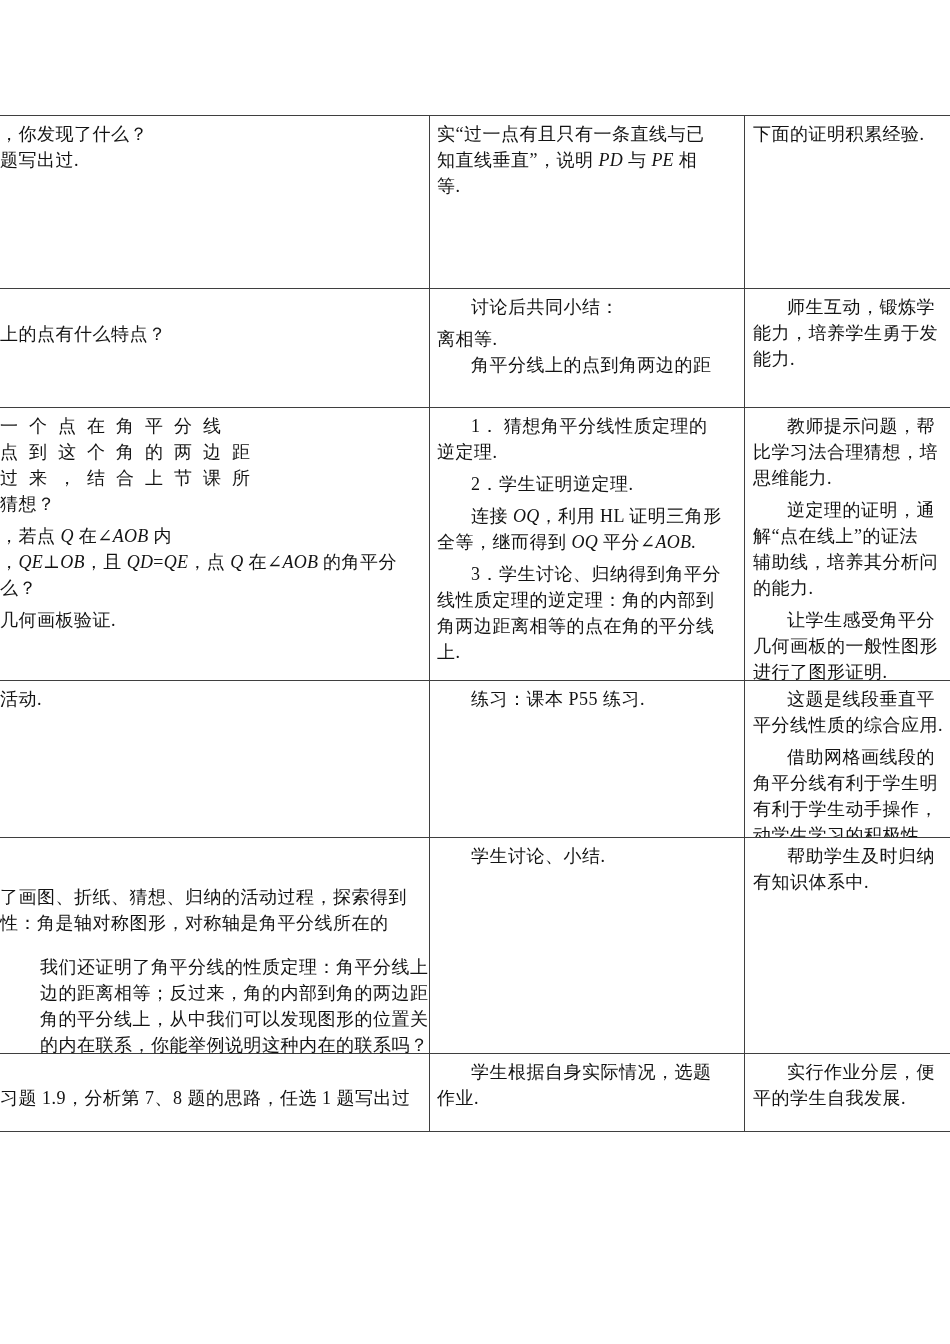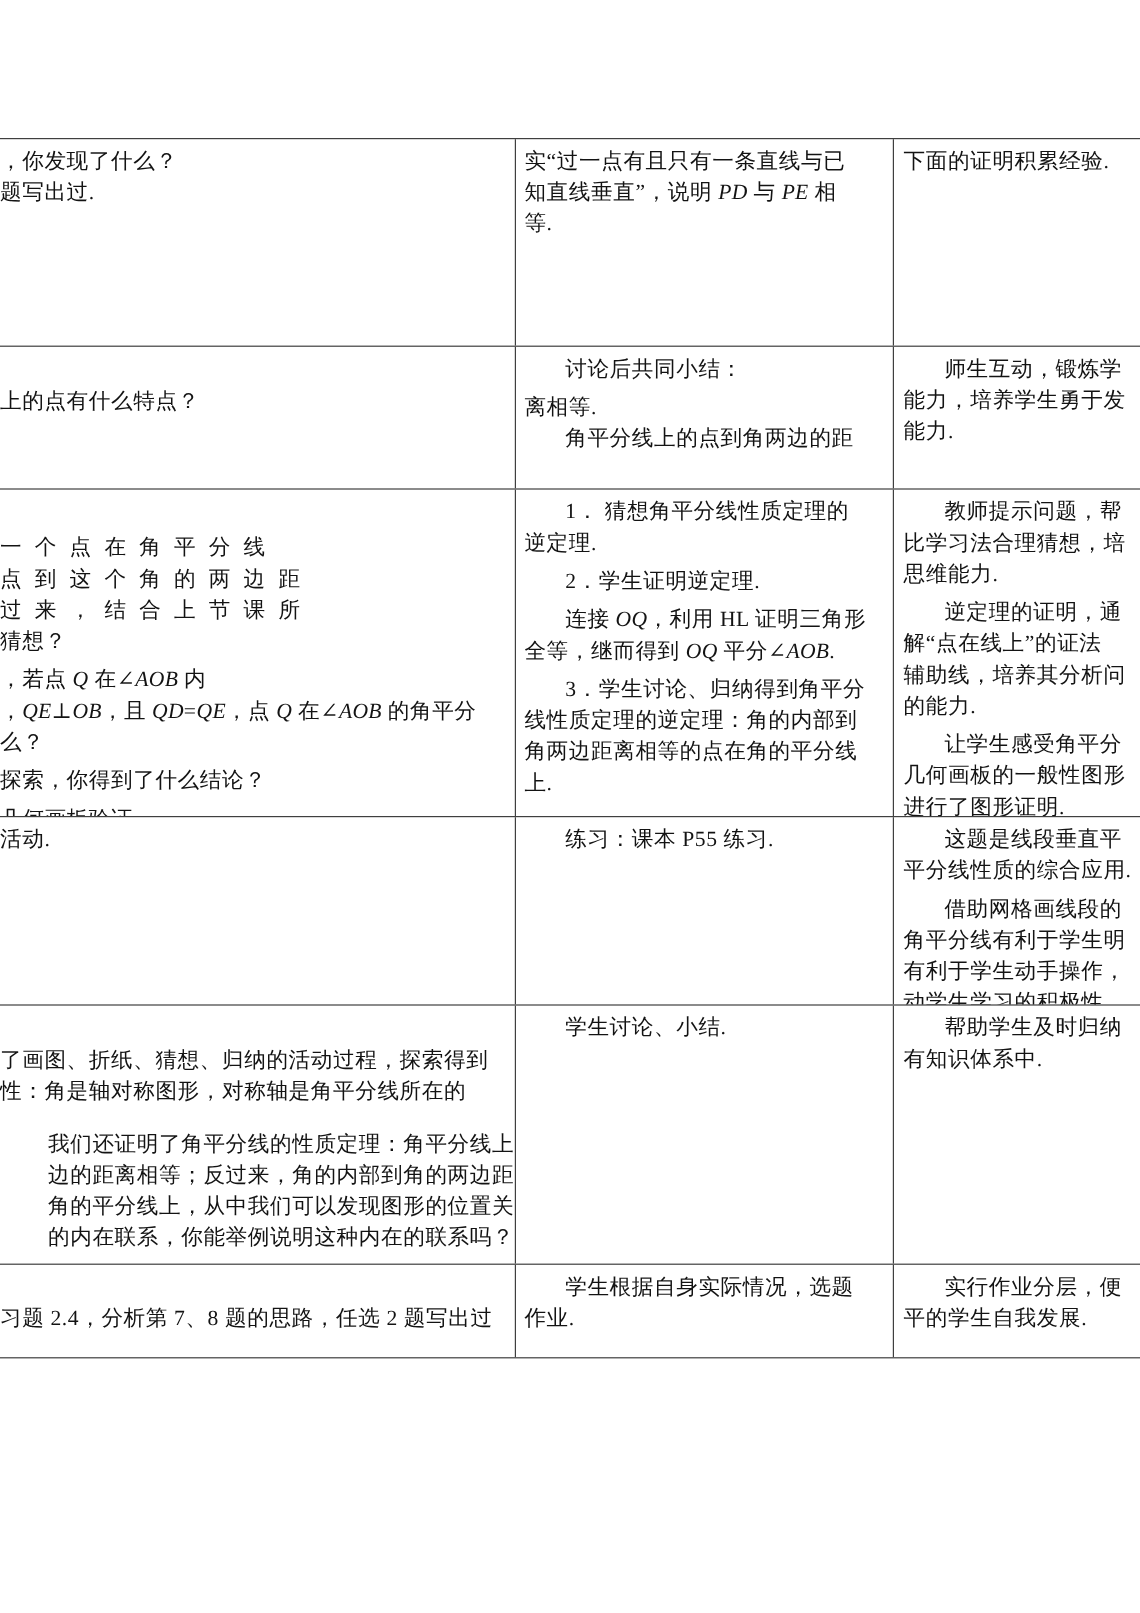--- a/index.html
+++ b/index.html
@@ -76,35 +76,32 @@
       <div class="tcell c3" style="width: 275px;">
         <div class="para">
           <div class="line ind"><span>师生互动，锻炼学</span></div>
           <div class="line"><span>能力，培养学生勇于发</span></div>
           <div class="line"><span>能力.</span></div>
         </div>
       </div>
     </div>
     <div class="trow" style="height: 273px;">
       <div class="tcell c1" style="width: 470px;">
-        <div class="para" style="margin-top: 30px;">
+        <div class="para" style="">
           <div class="line ls"><span>一个点在角平分线</span></div>
           <div class="line ls"><span>点到这个角的两边距</span></div>
           <div class="line ls"><span>过来，结合上节课所</span></div>
           <div class="line"><span>猜想？</span></div>
         </div>
         <div class="para">
           <div class="line"><span>，若点 </span><span class="it">Q</span><span> 在∠</span><span class="it">AOB</span><span> 内</span></div>
           <div class="line"><span>，</span><span class="it">QE</span><span>⊥</span><span class="it">OB</span><span>，且 </span><span class="it">QD</span><span>=</span><span class="it">QE</span><span>，点 </span><span class="it">Q</span><span> 在∠</span><span class="it">AOB</span><span> 的角平分</span></div>
           <div class="line"><span>么？</span></div>
         </div>
         <div class="para">
-          <div class="line"><span>探索，你得到了什么结论？</span></div>
-        </div>
-        <div class="para">
           <div class="line"><span>几何画板验证.</span></div>
         </div>
       </div>
       <div class="tcell c2" style="width: 315px;">
         <div class="para">
           <div class="line ind"><span>1． 猜想角平分线性质定理的</span></div>
           <div class="line"><span>逆定理.</span></div>
         </div>
         <div class="para">
           <div class="line ind"><span>2．学生证明逆定理.</span></div>
@@ -158,21 +155,21 @@
         <div class="para">
           <div class="line ind"><span>借助网格画线段的</span></div>
           <div class="line"><span>角平分线有利于学生明</span></div>
           <div class="line"><span>有利于学生动手操作，</span></div>
           <div class="line"><span>动学生学习的积极性.</span></div>
         </div>
       </div>
     </div>
     <div class="trow" style="height: 216px;">
       <div class="tcell c1" style="width: 470px;">
-        <div class="para" style="margin-top: 27px;">
+        <div class="para" style="margin-top: 41px;">
           <div class="line"><span>了画图、折纸、猜想、归纳的活动过程，探索得到</span></div>
           <div class="line"><span>性：角是轴对称图形，对称轴是角平分线所在的</span></div>
         </div>
         <div class="para" style="margin-top: 18px; padding-left: 40px;">
           <div class="line"><span>我们还证明了角平分线的性质定理：角平分线上</span></div>
           <div class="line"><span>边的距离相等；反过来，角的内部到角的两边距</span></div>
           <div class="line"><span>角的平分线上，从中我们可以发现图形的位置关</span></div>
           <div class="line"><span>的内在联系，你能举例说明这种内在的联系吗？</span></div>
         </div>
       </div>
@@ -184,21 +181,21 @@
       <div class="tcell c3" style="width: 275px;">
         <div class="para">
           <div class="line ind"><span>帮助学生及时归纳</span></div>
           <div class="line"><span>有知识体系中.</span></div>
         </div>
       </div>
     </div>
     <div class="trow" style="height: 78px;">
       <div class="tcell c1" style="width: 470px;">
         <div class="para" style="margin-top: 26px;">
-          <div class="line"><span>习题 2.4，分析第 7、8 题的思路，任选 2 题写出过</span></div>
+          <div class="line"><span>习题 1.9，分析第 7、8 题的思路，任选 1 题写出过</span></div>
         </div>
       </div>
       <div class="tcell c2" style="width: 315px;">
         <div class="para">
           <div class="line ind"><span>学生根据自身实际情况，选题</span></div>
           <div class="line"><span>作业.</span></div>
         </div>
       </div>
       <div class="tcell c3" style="width: 275px;">
         <div class="para">

